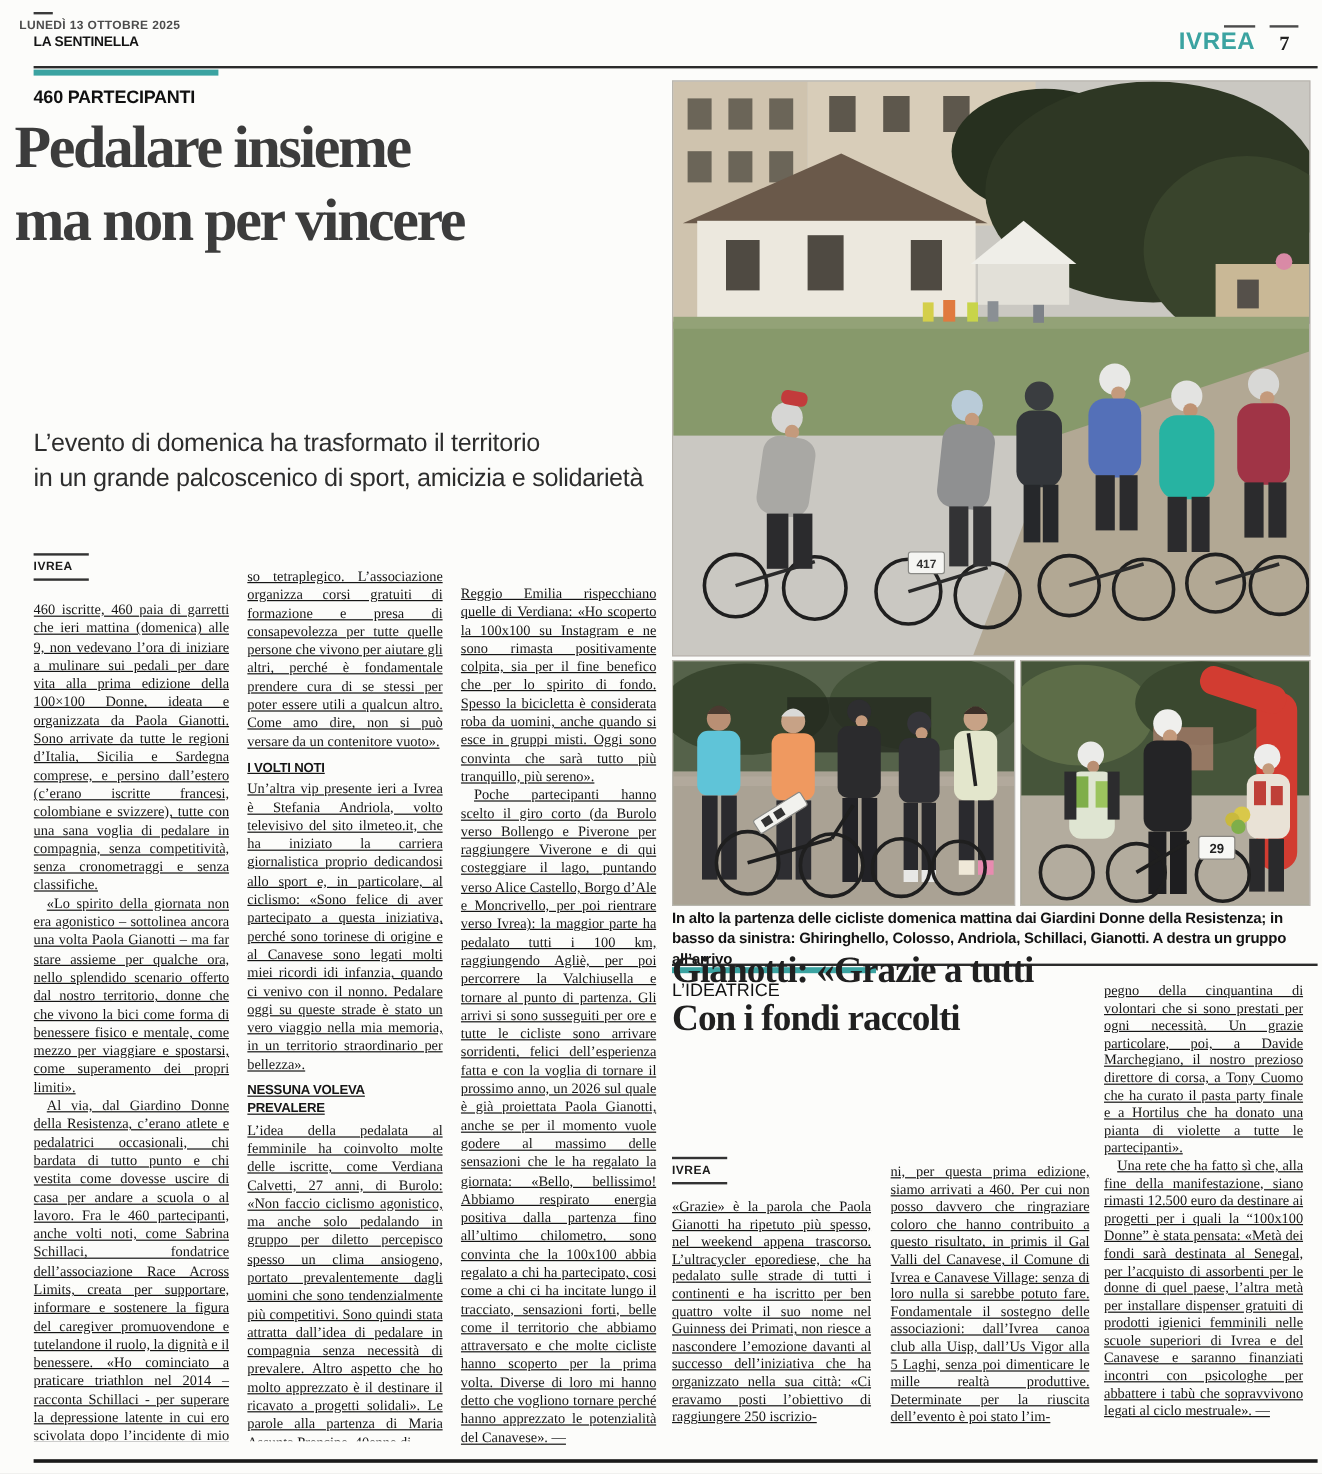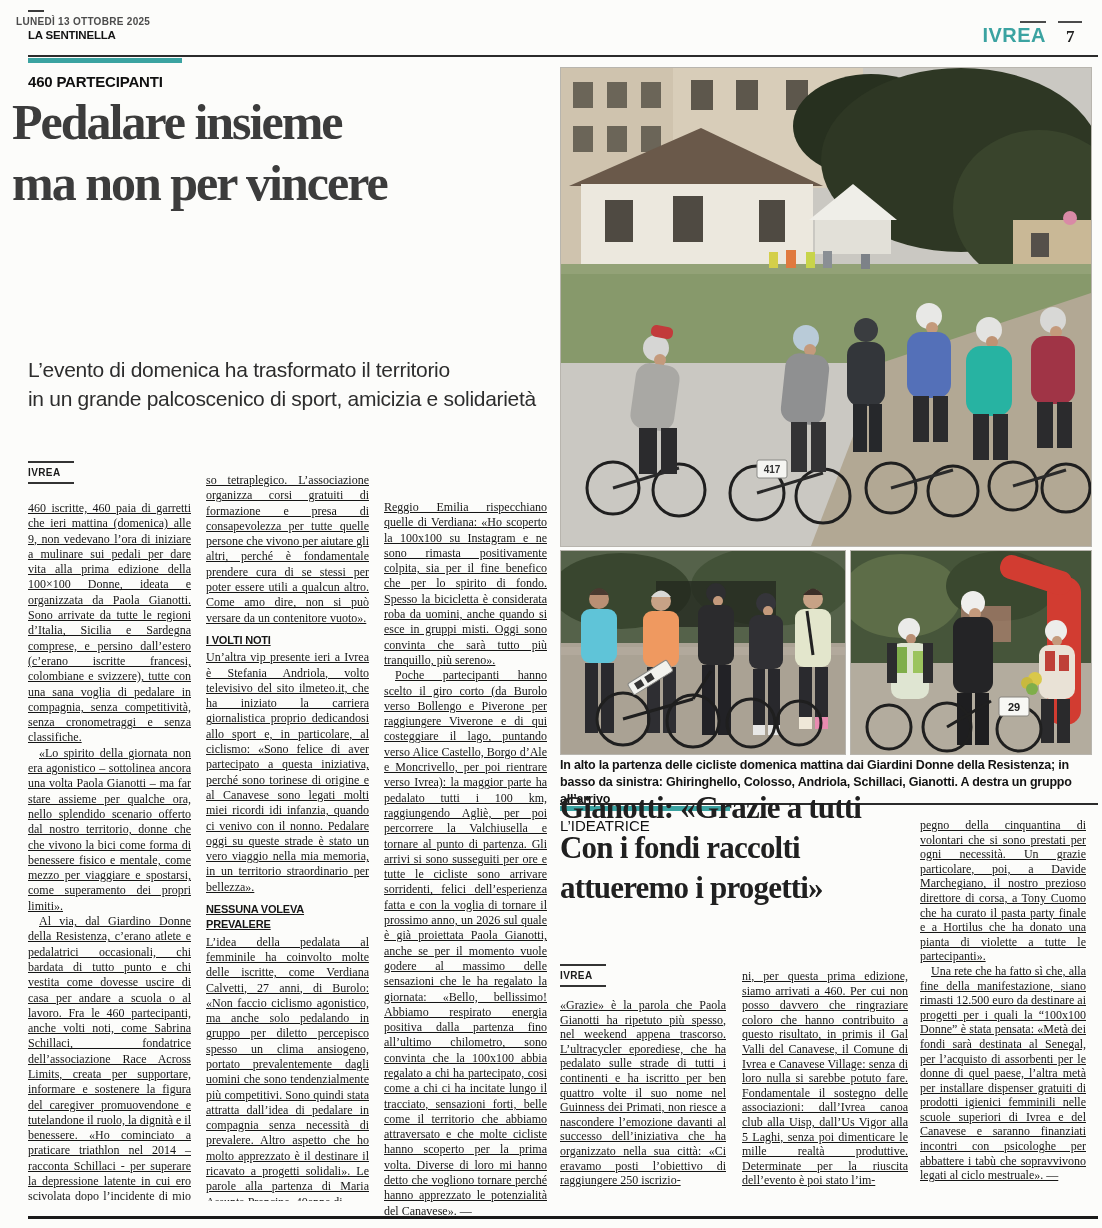--- a/index.html
+++ b/index.html
@@ -86,21 +86,21 @@
       <div class="blk-p indent">«Lo spirito della giornata non era agonistico – sottolinea ancora una volta Paola Gianotti – ma far stare assieme per qualche ora, nello splendido scenario offerto dal nostro territorio, donne che che vivono la bici come forma di benessere fisico e mentale, come mezzo per viaggiare e spostarsi, come superamento dei propri limiti».</div>
       <div class="blk-p indent">Al via, dal Giardino Donne della Resistenza, c’erano atlete e pedalatrici occasionali, chi bardata di tutto punto e chi vestita come dovesse uscire di casa per andare a scuola o al lavoro. Fra le 460 partecipanti, anche volti noti, come Sabrina Schillaci, fondatrice dell’associazione Race Across Limits, creata per supportare, informare e sostenere la figura del caregiver promuovendone e tutelandone il ruolo, la dignità e il benessere. «Ho cominciato a praticare triathlon nel 2014 – racconta Schillaci - per superare la depressione latente in cui ero scivolata dopo l’incidente di mio marito, accaduto nel 2007, che lo ha re-</div>
     </div>
   <div class="abs body-col" style="left:206px;top:473px;height:728px;">
       <div class="blk-p">so tetraplegico. L’associazione organizza corsi gratuiti di formazione e presa di consapevolezza per tutte quelle persone che vivono per aiutare gli altri, perché è fondamentale prendere cura di se stessi per poter essere utili a qualcun altro. Come amo dire, non si può versare da un contenitore vuoto».</div>
       <div class="blk-subhead">I VOLTI NOTI</div>
       <div class="blk-p">Un’altra vip presente ieri a Ivrea è Stefania Andriola, volto televisivo del sito ilmeteo.it, che ha iniziato la carriera giornalistica proprio dedicandosi allo sport e, in particolare, al ciclismo: «Sono felice di aver partecipato a questa iniziativa, perché sono torinese di origine e al Canavese sono legati molti miei ricordi idi infanzia, quando ci venivo con il nonno. Pedalare oggi su queste strade è stato un vero viaggio nella mia memoria, in un territorio straordinario per bellezza».</div>
       <div class="blk-subhead">NESSUNA VOLEVA PREVALERE</div>
       <div class="blk-p">L’idea della pedalata al femminile ha coinvolto molte delle iscritte, come Verdiana Calvetti, 27 anni, di Burolo: «Non faccio ciclismo agonistico, ma anche solo pedalando in gruppo per diletto percepisco spesso un clima ansiogeno, portato prevalentemente dagli uomini che sono tendenzialmente più competitivi. Sono quindi stata attratta dall’idea di pedalare in compagnia senza necessità di prevalere. Altro aspetto che ho molto apprezzato è il destinare il ricavato a progetti solidali». Le parole alla partenza di Maria Assunta Prencipe, 40enne di</div>
     </div>
-  <div class="abs body-col" style="left:384px;top:500px;height:728px;">
+  <div class="abs body-col" style="left:384px;top:487px;height:728px;">
       <div class="blk-p">Reggio Emilia rispecchiano quelle di Verdiana: «Ho scoperto la 100x100 su Instagram e ne sono rimasta positivamente colpita, sia per il fine benefico che per lo spirito di fondo. Spesso la bicicletta è considerata roba da uomini, anche quando si esce in gruppi misti. Oggi sono convinta che sarà tutto più tranquillo, più sereno».</div>
       <div class="blk-p indent">Poche partecipanti hanno scelto il giro corto (da Burolo verso Bollengo e Piverone per raggiungere Viverone e di qui costeggiare il lago, puntando verso Alice Castello, Borgo d’Ale e Moncrivello, per poi rientrare verso Ivrea): la maggior parte ha pedalato tutti i 100 km, raggiungendo Agliè, per poi percorrere la Valchiusella e tornare al punto di partenza. Gli arrivi si sono susseguiti per ore e tutte le cicliste sono arrivare sorridenti, felici dell’esperienza fatta e con la voglia di tornare il prossimo anno, un 2026 sul quale è già proiettata Paola Gianotti, anche se per il momento vuole godere al massimo delle sensazioni che le ha regalato la giornata: «Bello, bellissimo! Abbiamo respirato energia positiva dalla partenza fino all’ultimo chilometro, sono convinta che la 100x100 abbia regalato a chi ha partecipato, cosi come a chi ci ha incitate lungo il tracciato, sensazioni forti, belle come il territorio che abbiamo attraversato e che molte cicliste hanno scoperto per la prima volta. Diverse di loro mi hanno detto che vogliono tornare perché hanno apprezzato le potenzialità del Canavese». —</div>
     </div>
 
   <div class="abs photo" style="left:560px;top:67px;width:530px;height:478px;">
     <svg width="530" height="478" viewBox="0 0 530 478">
       <rect width="530" height="478" fill="#cac8c2"></rect>
       <rect x="0" y="0" width="112" height="205" fill="#cfc3ae"></rect>
       <g fill="#6b6558">
         <rect x="12" y="14" width="20" height="26"></rect>
@@ -336,21 +336,20 @@
 
   <div class="abs caption" style="left:560px;top:757px;width:534px;">In alto la partenza delle cicliste domenica mattina dai Giardini Donne della Resistenza; in basso da sinistra: Ghiringhello, Colosso, Andriola, Schillaci, Gianotti. A destra un gruppo all’arrivo</div>
 
   <div class="abs divider-line" style="left:560px;top:803px;width:538px;"></div>
   <div class="abs teal-bar" style="left:560px;top:806px;width:170px;"></div>
 
   <div class="abs kicker2" style="left:560px;top:817px;">L’IDEATRICE</div>
   <div class="abs headline2" style="left:560px;top:788px;width:390px;">
       <div>Gianotti: «Grazie a tutti</div>
       <div>Con i fondi raccolti</div>
-      <div>attueremo i progetti»</div>
     </div>
 
   <div class="abs dateline" style="left:560px;top:964px;">
     <div class="r1"></div>
     <div class="lbl">IVREA</div>
     <div class="r2"></div>
   </div>
 
   <div class="a2">
     <div class="abs body-col" style="left:560px;top:998px;width:166px;height:214px;">

